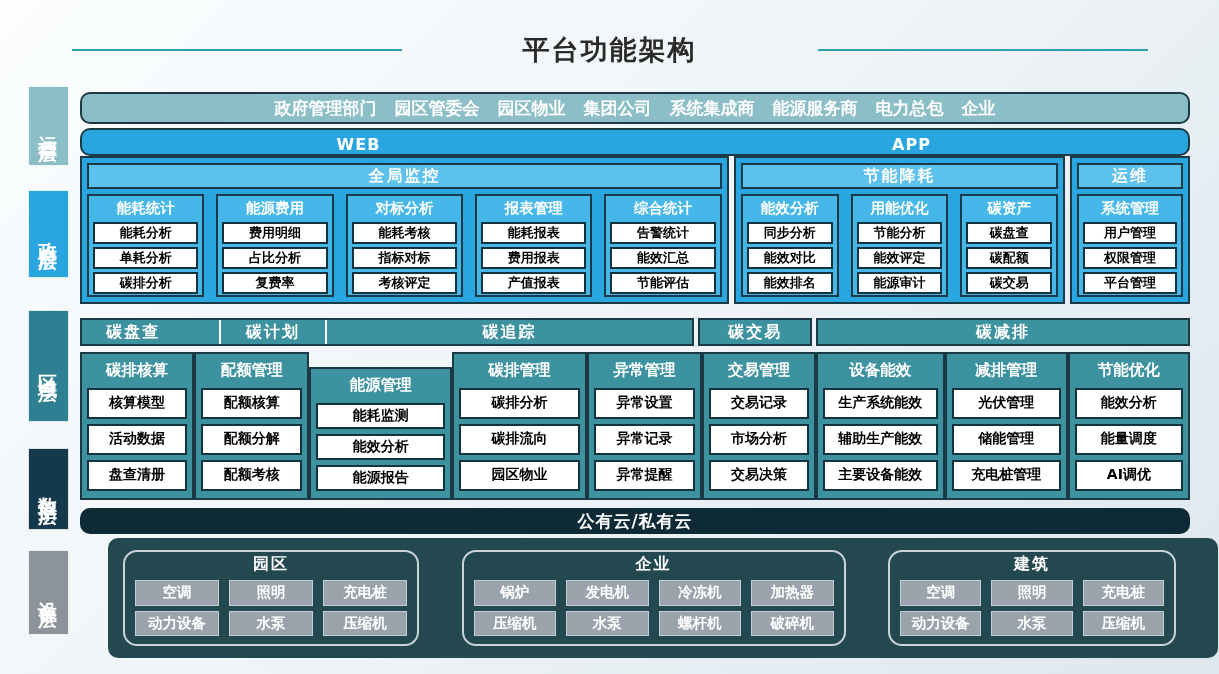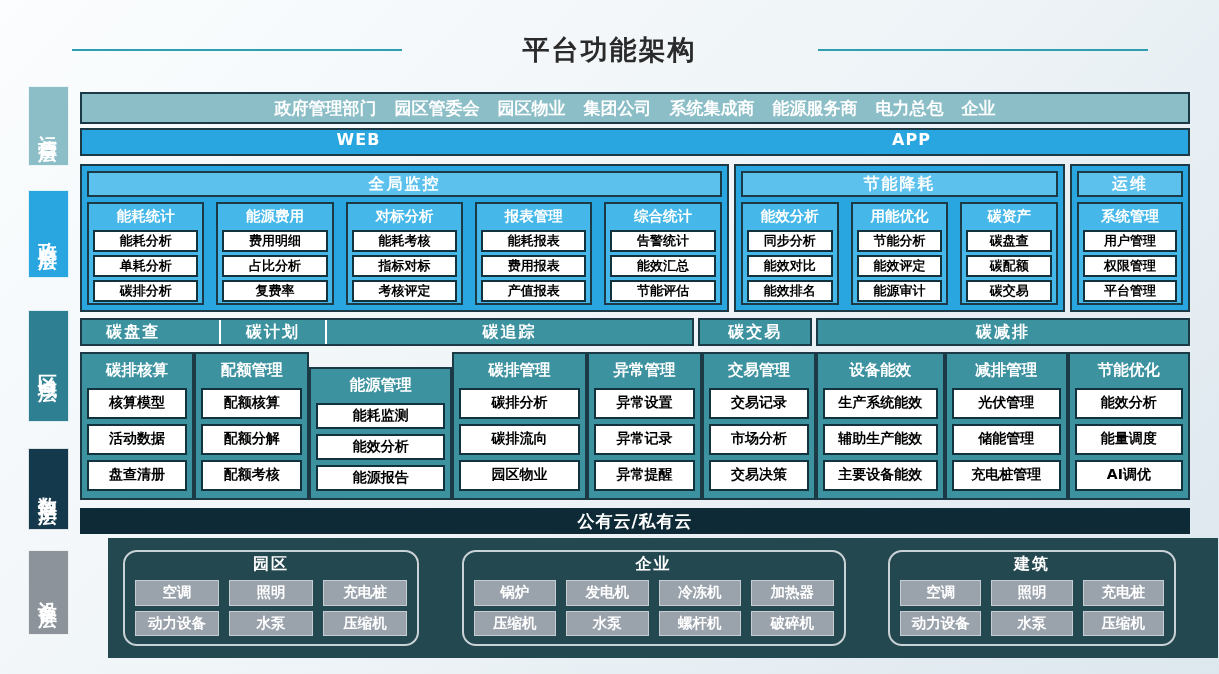--- a/index.html
+++ b/index.html
@@ -30,35 +30,35 @@
     writing-mode:vertical-rl;text-orientation:upright;letter-spacing:5px;
     border:1px solid rgba(255,255,255,.85);
     box-sizing:border-box;
   }
   .side-label.l1{top:86px;height:80px;background:#8BBEC6;}
   .side-label.l2{top:190px;height:88px;background:#29A6E0;}
   .side-label.l3{top:310px;height:112px;background:#2F7F93;}
   .side-label.l4{top:448px;height:82px;background:#14384C;}
   .side-label.l5{top:550px;height:85px;background:#8C939B;}
   
-  .band{position:absolute;left:80px;width:1110px;box-sizing:border-box;}
+  .band{position:absolute;left:80px;width:1110px;box-sizing:border-box;border-radius:10px;}
   
   .roles-bar{
     top:92px;height:32px;background:#8BBEC6;border:2px solid #1B3A46;
     display:flex;align-items:center;justify-content:center;gap:18px;
   }
   .role-item{color:#fff;font-weight:bold;font-size:17px;white-space:nowrap;}
   
   .clients-bar{
     top:128px;height:28px;background:#29A6E0;border:2px solid #1B3A46;
-    display:flex;align-items:flex-start;
+    display:flex;align-items:flex-end;
   }
   .client-item{flex:1;text-align:center;color:#fff;font-weight:bold;font-size:16px;letter-spacing:1px;}
   
-  .gov-panel{top:164px;height:148px;display:flex;gap:5px;}
+  .gov-panel{top:156px;height:148px;display:flex;gap:5px;}
   .gov-section{
     border:2px solid #1B3A46;background:#29A6E0;padding:5px;
     display:flex;flex-direction:column;gap:5px;box-sizing:border-box;flex-basis:0;
   }
   .gov-section-header{
     background:#5CC1ED;border:2px solid #1B3A46;color:#fff;font-weight:bold;font-size:16px;
     flex:0 0 22px;display:flex;align-items:center;justify-content:center;letter-spacing:2px;
   }
   .gov-cols{display:flex;gap:12px;flex:1;min-height:0;}
   .gov-col{

